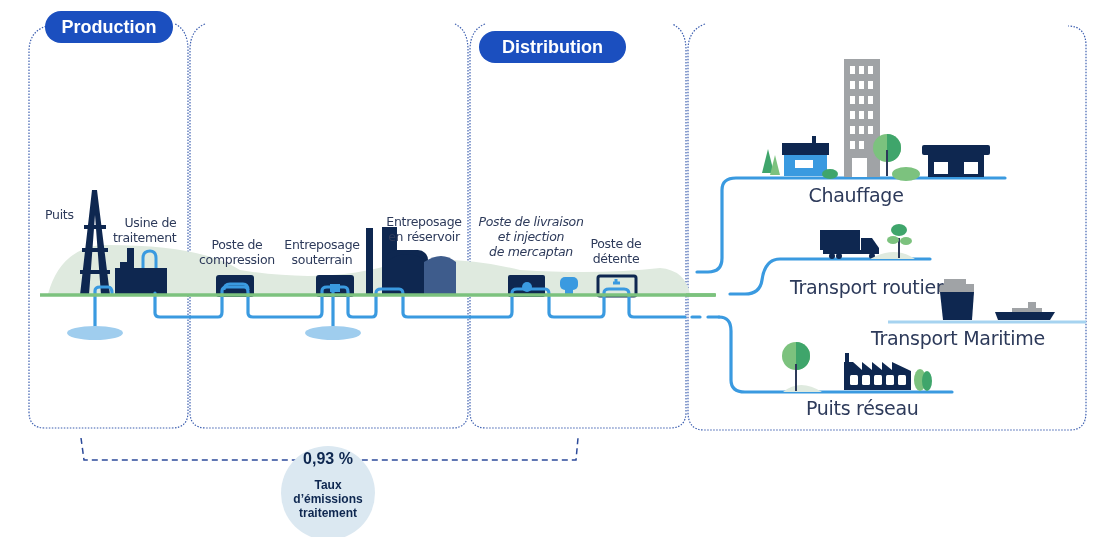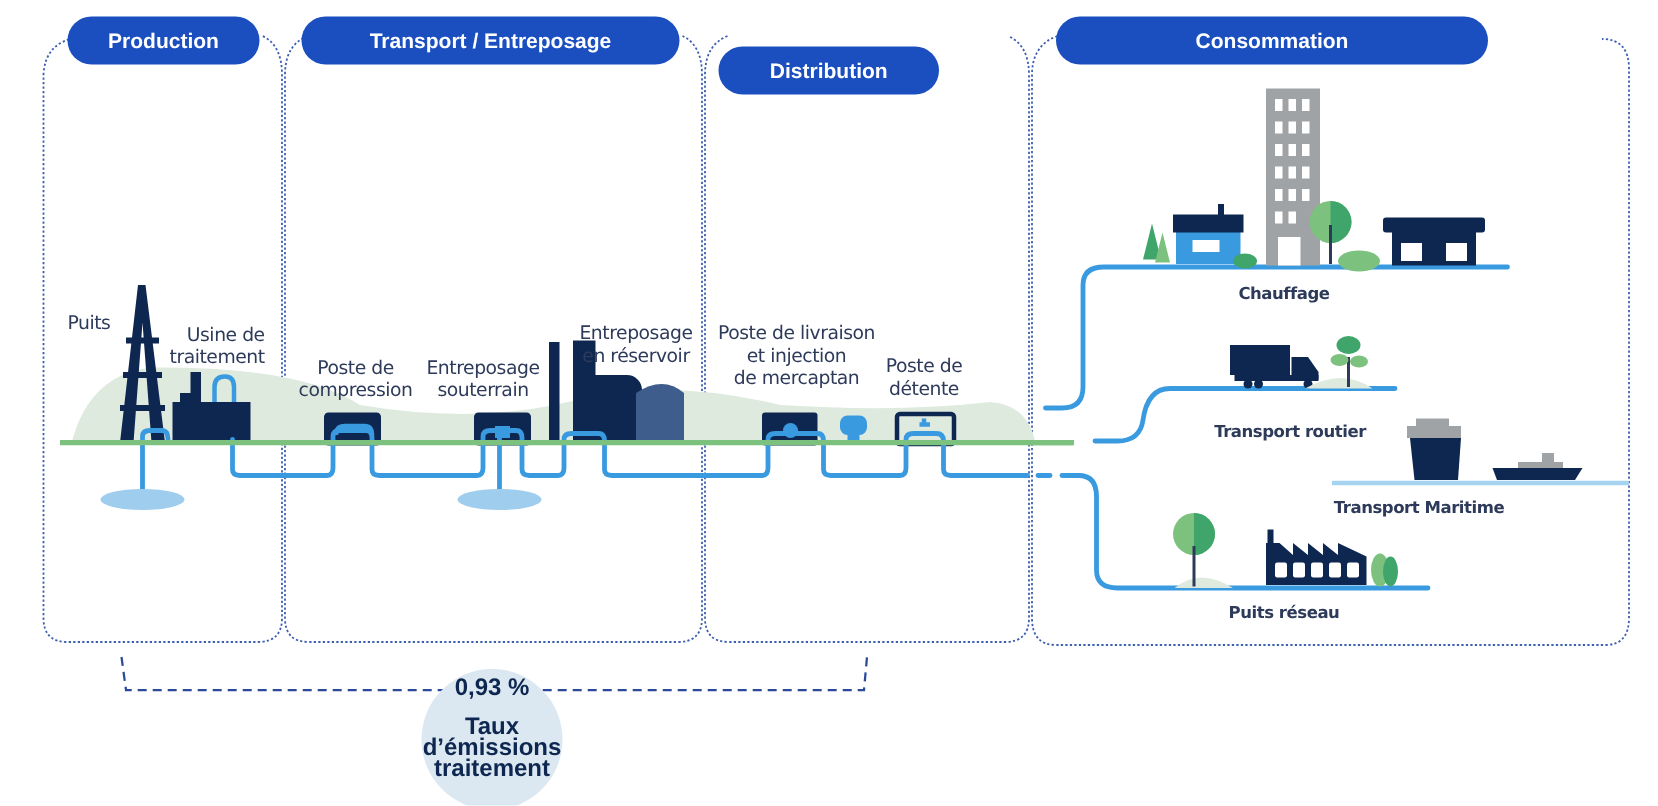--- a/index.html
+++ b/index.html
@@ -1,30 +1,30 @@
 <!DOCTYPE html>
 <html><head>
 <meta charset="utf-8">
 <style>
   html, body { margin: 0; padding: 0; background: #ffffff; }
   body { width: 1105px; height: 537px; position: relative; overflow: hidden; font-family: "Liberation Sans", sans-serif; }
   #stage { position: absolute; left: 0; top: 0; width: 1105px; height: 537px; }
   .pill {
     position: absolute; height: 32px; border-radius: 16px; background: #1b4fbf;
-    color: #ffffff; font-weight: bold; font-size: 14px; display: flex; align-items: center; justify-content: center;
+    color: #ffffff; font-weight: bold; font-size: 18px; display: flex; align-items: center; justify-content: center;
     font-family: "Liberation Sans", sans-serif; white-space: nowrap;
   }
   .lbl { position: absolute; color: #2d3a5a; font-size: 12.5px; line-height: 15px; text-align: center; font-family: "DejaVu Sans", sans-serif; white-space: nowrap; letter-spacing: -0.3px; }
-  .lbl-big { font-size: 11px; font-weight: bold; }
+  .lbl-big { font-size: 19px; }
   .badge {
     position: absolute; left: 281px; top: 446px; width: 94px; height: 94px; border-radius: 50%;
     background: #dbe8f1;
   }
   .badge-value { position: absolute; left: 270px; top: 450px; width: 116px; text-align: center; font-weight: bold; font-size: 16px; color: #0e2750; font-family: "Liberation Sans", sans-serif; background: transparent; }
-  .badge-caption { position: absolute; left: 270px; top: 478px; width: 116px; text-align: center; font-weight: bold; font-size: 16px; line-height: 14px; color: #0e2750; font-family: "Liberation Sans", sans-serif; }
+  .badge-caption { position: absolute; left: 270px; top: 478px; width: 116px; text-align: center; font-weight: bold; font-size: 12px; line-height: 14px; color: #0e2750; font-family: "Liberation Sans", sans-serif; }
 </style>
 </head>
 <body>
 
 <div id="stage">
 
   <svg width="1105" height="537" viewBox="0 0 1105 537" style="position:absolute;left:0;top:0">
 
     <g fill="none" stroke="#3d5fb0" stroke-width="1.2" stroke-dasharray="1.5 1.5">
       <path d="M52 25 Q30 28 29 50 L29 412 Q29 428 45 428 L172 428 Q188 428 188 412 L188 50 Q188 30 175 24"></path>
@@ -182,42 +182,40 @@
         <rect x="862" y="375" width="8" height="10" rx="1.5"></rect>
       <rect x="874" y="375" width="8" height="10" rx="1.5"></rect>
         <rect x="886" y="375" width="8" height="10" rx="1.5"></rect>
       <rect x="898" y="375" width="8" height="10" rx="1.5"></rect>
     </g>
     <ellipse cx="920" cy="380" rx="6" ry="11" fill="#7cc27e"></ellipse>
     <ellipse cx="927" cy="381" rx="5" ry="10" fill="#3fa56b"></ellipse>
   </svg>
 
   <div class="pill" style="left:45px;top:11px;width:128px;">Production</div>
-  <div class="pill" style="left:201px;top:11px;width:252px;">Transport / Entreposage</div>
   <div class="pill" style="left:479px;top:11px;width:147px;margin-top:20px;">Distribution</div>
-  <div class="pill" style="left:704px;top:11px;width:288px;">Consommation</div>
 
   <div class="lbl" style="left:45px;top:207px;text-align:right;">Puits</div>
   <div class="lbl" style="left:113px;top:215px;">
     <div style="text-align:right">Usine de</div>
     <div>traitement</div>
   </div>
   <div class="lbl" style="left:198px;top:237px;width:78px;">
     <div>Poste de</div>
     <div>compression</div>
   </div>
   <div class="lbl" style="left:284px;top:237px;width:76px;">
     <div>Entreposage</div>
     <div>souterrain</div>
   </div>
   <div class="lbl" style="left:385px;top:214px;width:78px;">
     <div>Entreposage</div>
     <div>en réservoir</div>
   </div>
-  <div class="lbl" style="left:474px;top:214px;width:114px;">
+  <div class="lbl" style="left:474px;top:214px;width:114px;font-style:italic;">
     <div>Poste de livraison</div>
     <div>et injection</div>
     <div>de mercaptan</div>
   </div>
   <div class="lbl" style="left:584px;top:236px;width:64px;">
     <div>Poste de</div>
     <div>détente</div>
   </div>
 
   <div class="lbl lbl-big" style="left:806px;top:188px;width:100px;">Chauffage</div>

